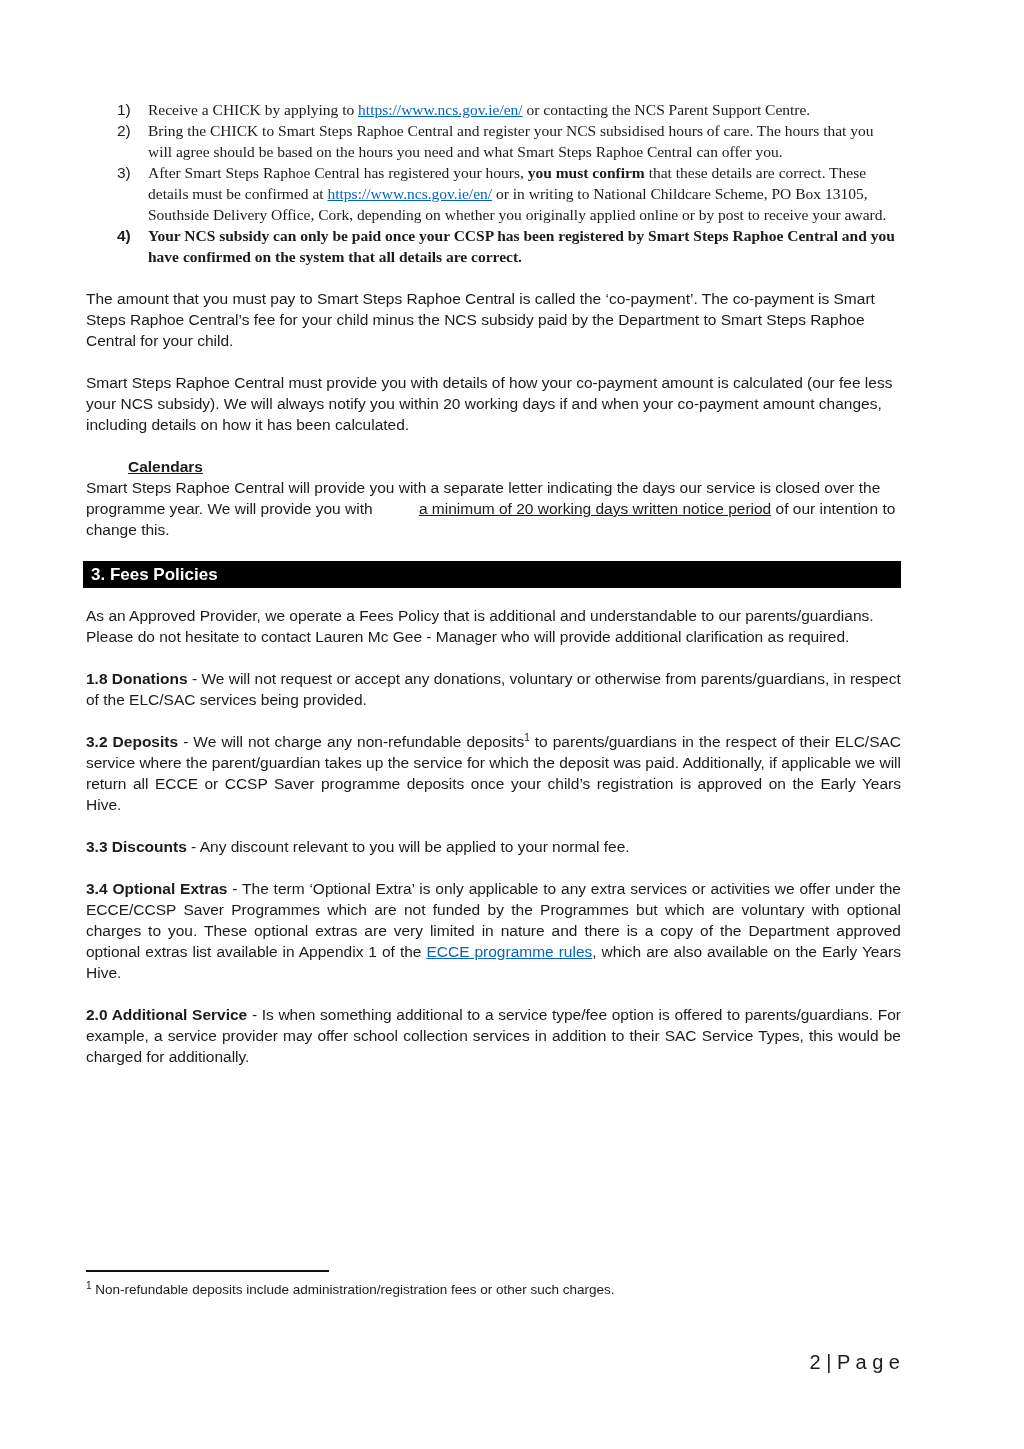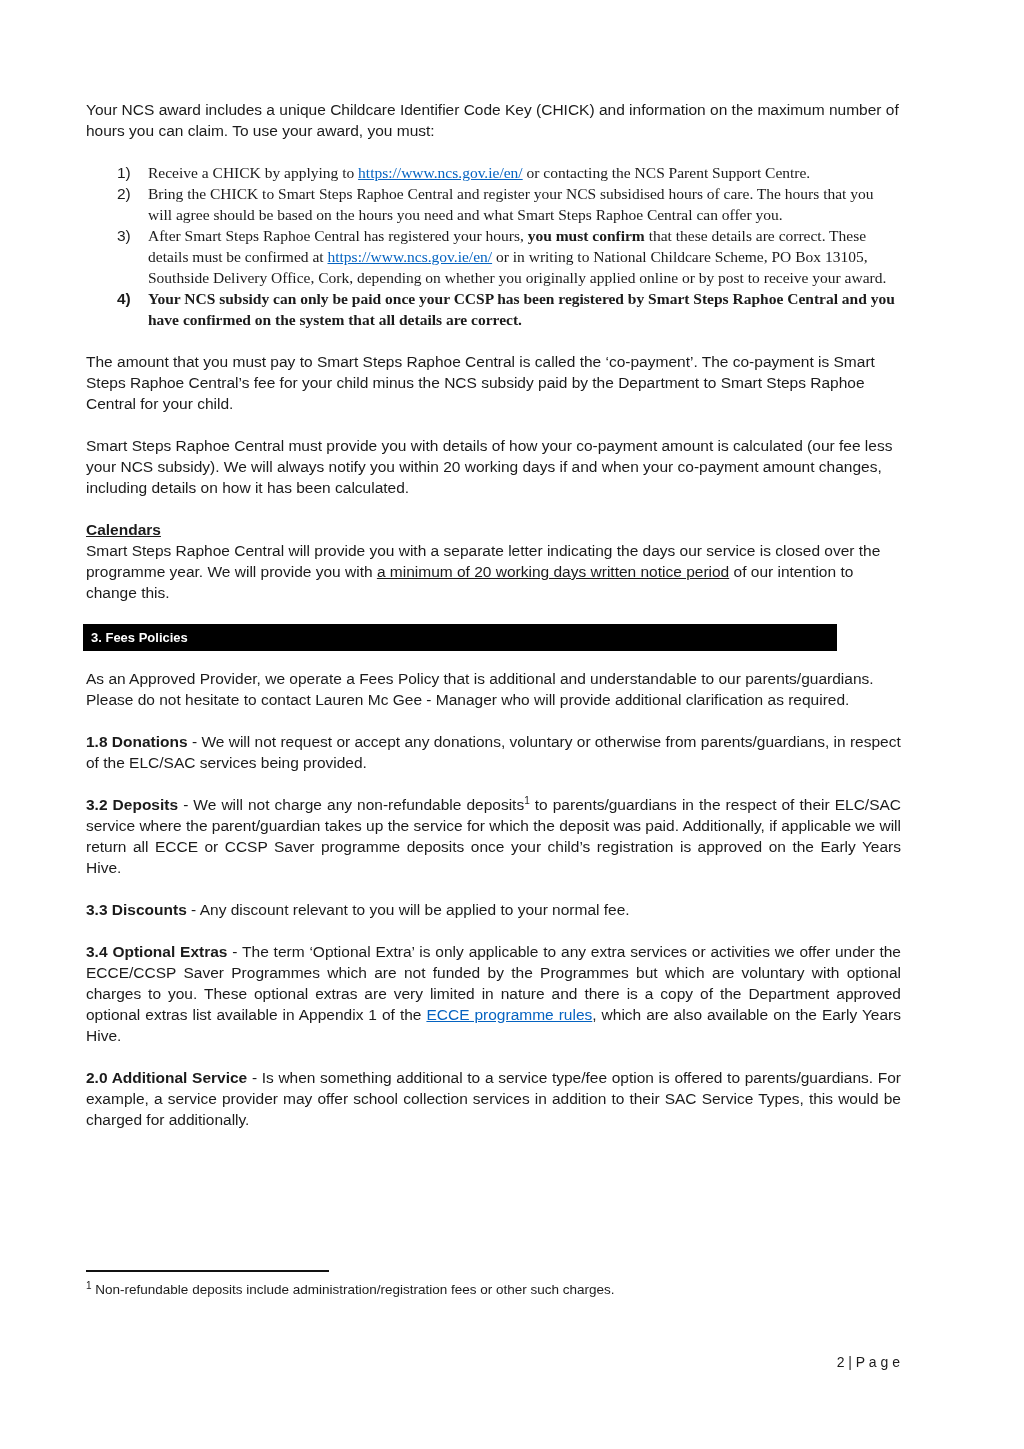--- a/index.html
+++ b/index.html
@@ -17,47 +17,46 @@
   .content { position:absolute; left:86px; top:99px; width:815px; }
   .para { margin-bottom:21px; }
   .justify { text-align:justify; }
   .subheading { font-weight:bold; }
   .subheading span { text-decoration:underline; }
   .num-list { margin-bottom:21px; }
   .list-item { display:flex; padding-left:31px; }
   .list-marker { flex:0 0 31px; width:31px; }
   .list-body { flex:1;font-family:Liberation Serif, serif; }
   .seg-bold { font-weight:bold; }
-  .seg-underline { text-decoration:underline; }
+  .seg-underline { text-decoration:underline;margin-left:42px; }
   a.seg-link { color:#0563c1; text-decoration:underline; cursor:pointer; }
   sup.seg-sup { font-size:10px; line-height:0; vertical-align:super; }
   .section-bar {
     background:#000000; color:#ffffff;
-    font-weight:bold; font-size:13px; line-height:25px;
+    font-weight:bold; font-size:17px; line-height:25px;
     padding:1px 8px;
     margin:9px 0 17px -3px;
-    width:754px;
+    width:818px;
   }
   .footnote {
     position:absolute; left:86px; top:1270px; width:815px;
     font-size:13.5px; line-height:18px; color:#1b1b1b;
   }
   .footnote-rule { width:243px; border-top:2px solid #111111; margin-bottom:9px; }
   .page-footer {
     position:absolute; right:124px; top:1352px;
-    font-size:14px; color:#1b1b1b; text-align:left;
+    font-size:20px; color:#1b1b1b; text-align:left;
   }
 </style>
 </head>
 <body>
 
 <div class="page">
 
   <div class="content">
-      <div class="para"><span class="seg">Your NCS award includes a unique Childcare Identifier Code Key (CHICK) and information on the maximum number of hours you can claim. To use your award, you must:</span></div>
       <div class="num-list">
         <div class="list-item">
           <span class="list-marker">1)</span>
           <span class="list-body"><span class="seg">Receive a CHICK by applying to </span><a href="#" class="seg-link">https://www.ncs.gov.ie/en/</a><span class="seg"> or contacting the NCS Parent Support Centre.</span></span>
         </div>
         <div class="list-item">
           <span class="list-marker">2)</span>
           <span class="list-body"><span class="seg">Bring the CHICK to Smart Steps Raphoe Central and register your NCS subsidised hours of care. The hours that you will agree should be based on the hours you need and what Smart Steps Raphoe Central can offer you.</span></span>
         </div>
         <div class="list-item">

